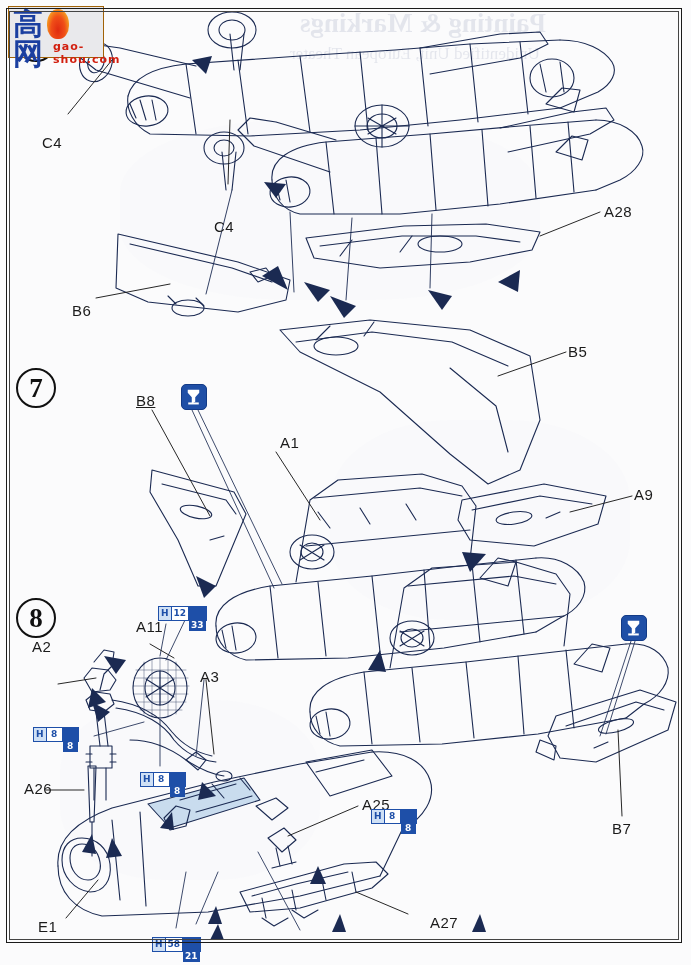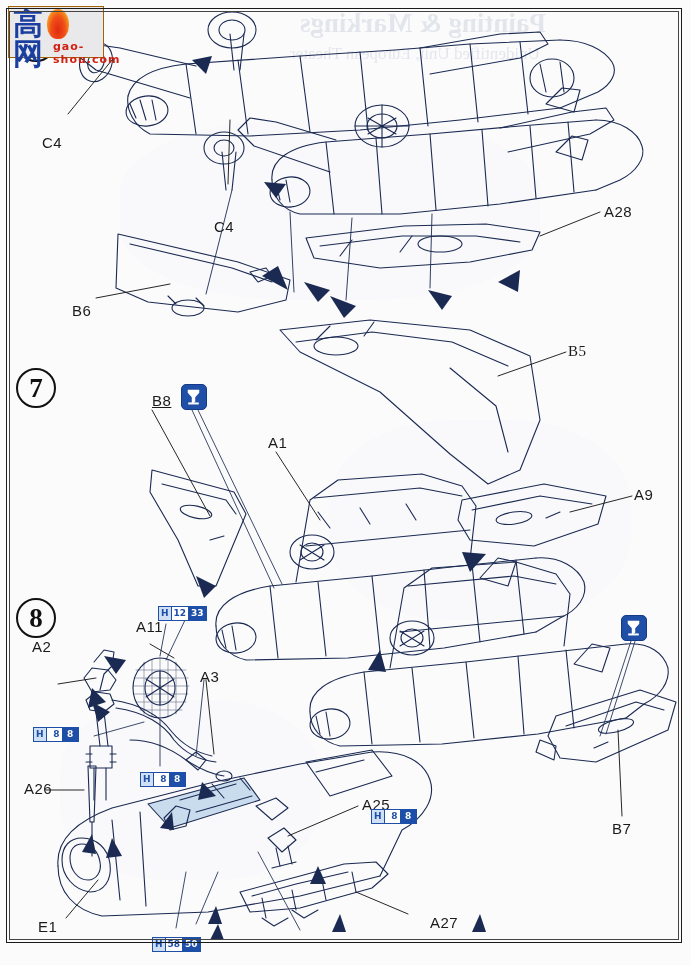--- a/index.html
+++ b/index.html
@@ -77,24 +77,24 @@
     position:absolute;height:13px;display:flex;align-items:stretch;
     font-family:"DejaVu Sans",sans-serif;font-size:9px;font-weight:bold;
     line-height:13px;border:1px solid #1e4fa8;box-sizing:content-box;
     background:#ffffff;
   }
   .chip .h{
     color:#1e4fa8;background:#cfe0f5;padding:0 2px;border-right:1px solid #1e4fa8;
   }
   .chip .a{
     color:#1e4fa8;background:#ffffff;padding:0 2px;border-right:1px solid #1e4fa8;
-    min-width:11px;text-align:right;
+    min-width:11px;text-align:center;
   }
   .chip .b{
-    color:#ffffff;background:#1e4fa8;padding:0 2px;min-width:11px;text-align:center;
+    color:#ffffff;background:#1e4fa8;padding:12px 2px;min-width:11px;text-align:center;
   }
 
   
   .tool{
     position:absolute;width:26px;height:26px;border-radius:5px;
     background:#1f4fa6;border:1.5px solid #123a86;box-sizing:border-box;
   }
   .tool svg{display:block;}
 
   
@@ -358,23 +358,23 @@
     <span>7</span>
   </div>
   <div class="step" style="left:16px;top:598px;">
     <span>8</span>
   </div>
 
   <div class="lbl" style="left:42px;top:134px;">C4</div>
   <div class="lbl" style="left:214px;top:218px;">C4</div>
   <div class="lbl" style="left:72px;top:302px;">B6</div>
   <div class="lbl" style="left:604px;top:203px;">A28</div>
-  <div class="lbl" style="left:568px;top:343px;font-family:Liberation Serif, serif;">B5</div>
-  <div class="lbl" style="left:152px;top:392px;text-decoration:underline;">B8</div>
-  <div class="lbl" style="left:268px;top:434px;">A1</div>
+  <div class="lbl" style="left:568px;top:343px;">B5</div>
+  <div class="lbl" style="left:136px;top:392px;text-decoration:underline;">B8</div>
+  <div class="lbl" style="left:280px;top:434px;">A1</div>
   <div class="lbl" style="left:634px;top:486px;text-align:right;">A9</div>
   <div class="lbl" style="left:136px;top:618px;">A11</div>
   <div class="lbl" style="left:32px;top:638px;">A2</div>
   <div class="lbl" style="left:200px;top:668px;">A3</div>
   <div class="lbl" style="left:24px;top:780px;">A26</div>
   <div class="lbl" style="left:362px;top:796px;text-align:right;">A25</div>
   <div class="lbl" style="left:430px;top:914px;">A27</div>
   <div class="lbl" style="left:38px;top:918px;">E1</div>
   <div class="lbl" style="left:612px;top:820px;">B7</div>
 
@@ -398,21 +398,21 @@
 
   <div class="chip" style="left:371px;top:809px;">
     <span class="h">H</span>
     <span class="a">8</span>
     <span class="b">8</span>
   </div>
 
   <div class="chip" style="left:152px;top:937px;">
     <span class="h">H</span>
     <span class="a">58</span>
-    <span class="b">50</span>
+    <span class="b">21</span>
   </div>
 
   <div class="tool" style="left:181px;top:384px;">
     <svg width="23" height="23" viewBox="0 0 24 24">
       <rect x="1.5" y="1.5" width="21" height="21" rx="4" fill="#1f4fa6"></rect>
       <path d="M6 5 h12 v3 l-4.2 4.8 v4.6 l-3.6 2.2 v-6.8 L6 8 Z" fill="#ffffff"></path>
       <rect x="6.5" y="18.2" width="11" height="2.1" fill="#ffffff"></rect>
     </svg>
   </div>
 

